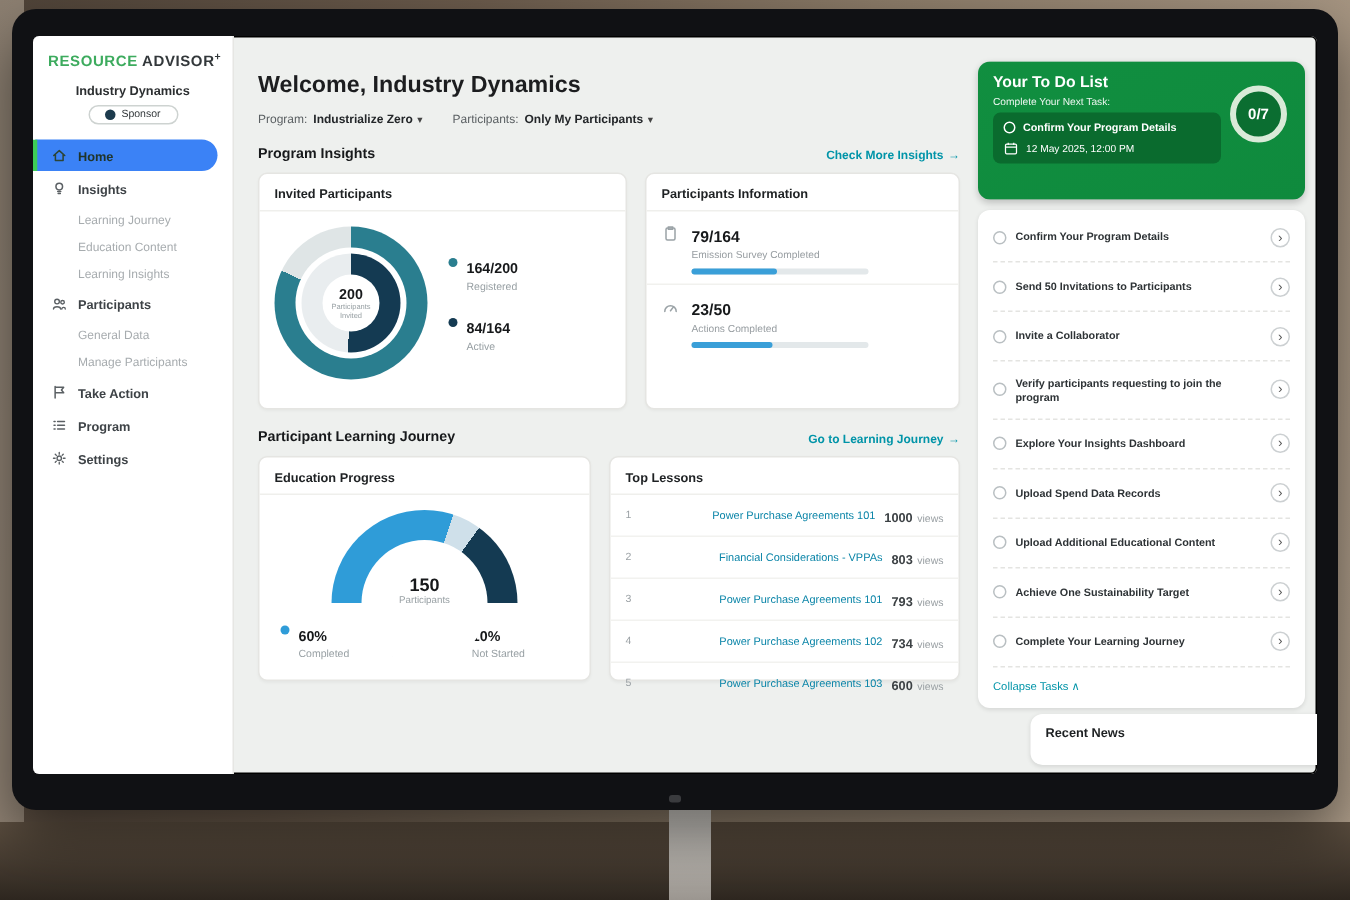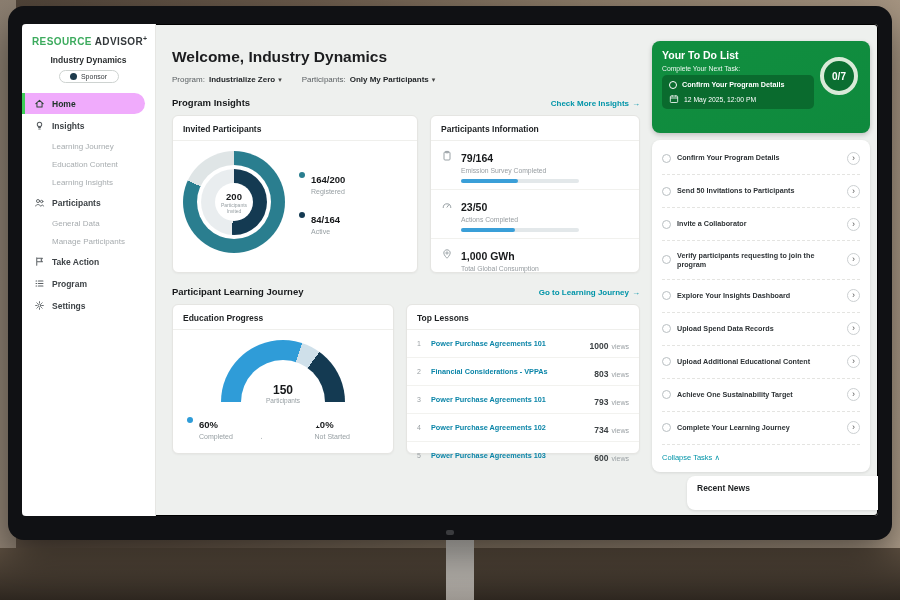--- a/index.html
+++ b/index.html
@@ -28,21 +28,21 @@
   .logo { padding:11px 10px 2px; font-size:10px; font-weight:bold; letter-spacing:.4px; white-space:nowrap; }
   .logo .g { color:#3dab5e; } .logo .d { color:#33383b; } .logo sup { font-size:7px; color:#33383b; }
   .org { text-align:center; font-size:8.5px; font-weight:bold; color:#2c2f31; margin-top:6px; }
   .badge { margin:5px auto 0; width:60px; border:1px solid #ced3d1; border-radius:10px;
            display:flex; align-items:center; justify-content:center; gap:4px; padding:2px 0;
            font-size:7px; color:#33383b; background:#fff; }
   .badge-dot { width:7px; height:7px; border-radius:50%; background:#1d3b4d; }
   nav { margin-top:10px; }
   .nav-item { display:flex; align-items:center; gap:7px; padding:5px 12px; margin:1px 0;
               font-size:8.5px; font-weight:bold; color:#3e4347; cursor:pointer; }
-  .nav-item.active { background:#f0abfc; border-left:3px solid #3dcd58; padding-left:9px;
+  .nav-item.active { background:#3b82f6; border-left:3px solid #3dcd58; padding-left:9px;
                      border-radius:0 12px 12px 0; margin-right:10px; color:#20342a; }
   .nav-icon { width:11px; height:11px; display:inline-flex; }
   .nav-sub { display:block; padding:4.5px 12px 4.5px 30px; font-size:8px; color:#a7acaf; cursor:pointer; }
 
   
   .main { position:absolute; left:134px; top:0; width:496px; height:100%; padding:24px 12px 0 16px; }
   .welcome { font-size:15.5px; font-weight:bold; color:#1c1d1f; }
   .filters { display:flex; gap:20px; margin-top:9px; font-size:8px; color:#5a5f62; align-items:center; }
   .filter { display:flex; align-items:center; }
   .filter-value { font-weight:bold; color:#232629; margin-left:4px; }
@@ -96,21 +96,21 @@
   .gauge-hole { position:absolute; left:20px; top:20px; width:84px; height:84px; border-radius:50%; background:#fff; }
   .gauge-center { position:absolute; left:0; right:0; bottom:0; text-align:center; }
   .gauge-val { font-size:12px; font-weight:bold; color:#17191b; }
   .gauge-lab { font-size:6.5px; color:#98a0a4; }
   .edu-legend { display:flex; gap:16px; margin-top:10px; padding:0 14px; }
 
   .card-lessons { width:234px; height:150px; }
   .lesson-row { display:flex; align-items:center; gap:6px; padding:4.5px 10px; border-bottom:1px solid #f2f2ef; }
   .lesson-row:last-child { border-bottom:none; }
   .rank { font-size:7px; color:#9aa0a4; width:8px; flex:none; }
-  .lesson-title { font-size:7.3px; font-weight:bold; color:#0b85a8; flex:1; cursor:pointer; }
+  .lesson-title { font-size:7.3px; font-weight:normal; color:#0b85a8; flex:1; cursor:pointer;text-align:right; }
   .views-num { font-size:8.5px; font-weight:bold; color:#3c4144; }
   .views-word { font-size:7px; color:#9aa0a4; margin-left:3px; }
 
   
   .right { position:absolute; left:630px; top:0; width:255px; height:100%; }
   .todo-card { position:absolute; left:0; top:17px; width:218px; height:92px;
                background:linear-gradient(160deg,#12924290,#0f8a3d), #0f8a3d; background-color:#0f8a3d;
                border-radius:8px; padding:8px 10px; color:#fff; box-shadow:0 2px 5px rgba(0,0,0,.2); }
   .todo-title { font-size:10.5px; font-weight:bold; }
   .todo-sub { font-size:6.8px; margin-top:4px; opacity:.92; }
@@ -298,32 +298,20 @@
                   </svg>
               </span>
               <span>
                 <span class="info-val">23/50</span>
                 <div class="info-lab">Actions Completed</div>
                 <div class="bar">
                     <div class="bar-fill" style="width: 46%;"></div>
                   </div>
               </span>
             </div>
-            <div class="info-row">
-              <span class="info-icon">
-                <svg class="ic" width="12" height="12" viewBox="0 0 12 12" fill="none" stroke="#9aa2a6" stroke-width="1">
-                    <path d="M6 1.8 C7.8 1.8 9.2 3.2 9.2 5 C9.2 7.2 6 10.2 6 10.2 C6 10.2 2.8 7.2 2.8 5 C2.8 3.2 4.2 1.8 6 1.8 Z"></path>
-                    <circle cx="6" cy="5" r="1.1"></circle>
-                  </svg>
-              </span>
-              <span>
-                <span class="info-val">1,000 GWh</span>
-                <div class="info-lab">Total Global Consumption</div>
-              </span>
-            </div>
           </div>
         </div>
 
         <div class="section-head">
           <span class="section-title">Participant Learning Journey</span>
           <span class="link"><span>Go to Learning Journey</span><span class="arr">→</span></span>
         </div>
 
         <div class="cards">
 

